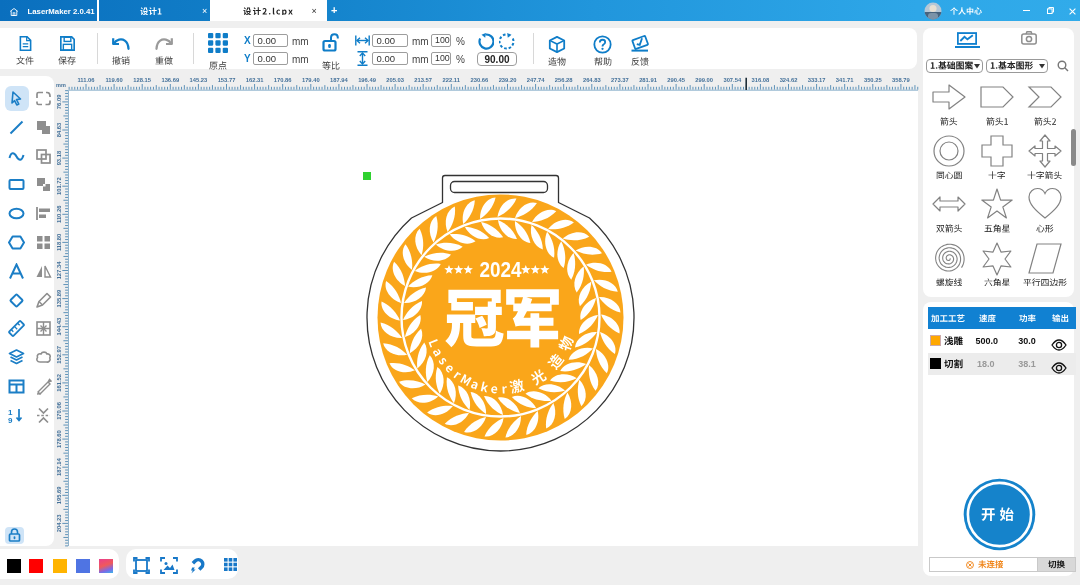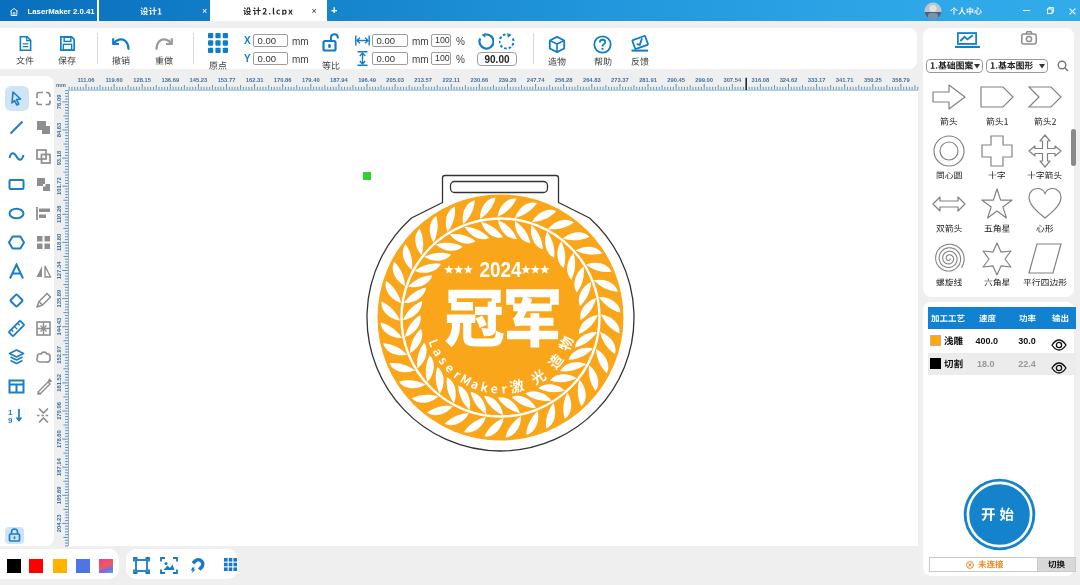--- a/index.html
+++ b/index.html
@@ -688,36 +688,36 @@
       <path transform="translate(8.5,7.48) scale(0.0085,-0.0085)" d="M85 347V-35H776V-89H910V347H776V85H563V400H870V765H736V516H563V849H430V516H264V764H137V400H430V85H220V347Z"></path>
     </svg>
   </div>
 <div class="abs" style="left:929.5px;top:334.5px;width:11px;height:11px;background:#ffa800;border:0.5px solid #caa;box-shadow:none"></div>
 <div class="abs" style="left:943.5px;top:335.8px">
     <svg class="zh" width="19.0" height="9.5" style="fill:#111">
       <path transform="translate(0.0,8.36) scale(0.0095,-0.0095)" d="M86 763C145 731 221 680 255 644L327 733C289 767 212 814 154 843ZM28 489C87 458 164 408 199 373L271 464C233 497 153 543 95 570ZM49 -8 156 -75C206 25 258 144 301 254L207 323C158 202 95 72 49 -8ZM957 306 855 358C812 298 754 246 688 201C674 239 663 282 652 329L855 358L954 372L936 480L632 438C628 469 623 502 620 535L912 572L897 680L789 667L858 742C825 774 757 818 708 848L639 777C688 746 752 698 784 666L611 645C607 711 606 779 607 848H481C481 775 484 701 488 630L317 609L333 498L498 519L510 422L301 393L319 282L529 312C543 248 559 189 579 137C491 93 394 58 294 33C322 4 351 -40 366 -71C458 -43 547 -8 629 35C677 -44 740 -90 818 -90C912 -90 952 -48 972 127C941 138 899 165 872 192C865 74 852 31 824 31C792 31 762 55 735 98C822 156 898 225 957 306Z"></path>
       <path transform="translate(9.5,8.36) scale(0.0095,-0.0095)" d="M738 802C756 760 775 704 784 663H683C703 716 720 770 735 824L633 850C607 742 566 633 517 548V809H75V403C75 266 72 86 25 -38C49 -47 93 -70 112 -86C164 47 171 256 171 403V708H419V48C419 34 415 29 402 29C388 29 346 28 303 31C319 3 337 -48 341 -77C402 -77 445 -73 477 -55C509 -37 517 -4 517 46V417L539 384C551 400 563 418 575 437V-91H678V-43H974V65H855V166H953V267H855V363H953V464H855V556H961V663H821L878 687C868 728 846 790 824 836ZM252 689V620H196V539H252V483H191V403H400V483H333V539H393V620H333V689ZM193 358V43H262V93H392V358ZM262 277H326V174H262ZM678 363H756V267H678ZM678 464V556H756V464ZM678 166H756V65H678Z"></path>
     </svg>
   </div>
-<div class="abs" style="left:975.5px;top:336px;font-size:9px;font-weight:bold;color:#111">400.0</div>
+<div class="abs" style="left:975.5px;top:336px;font-size:9px;font-weight:bold;color:#111">500.0</div>
 <div class="abs" style="left:1018.3px;top:336px;font-size:9px;font-weight:bold;color:#111">30.0</div>
 <div class="abs" style="left:1050.5px;top:337px"><svg width="16" height="12" viewBox="0 0 16 12">
       <path d="M1 6 C3.5 2.2 6 1 8 1 C10 1 12.5 2.2 15 6 C12.5 9.8 10 11 8 11 C6 11 3.5 9.8 1 6 Z" fill="none" stroke="#111" stroke-width="1.3"></path>
       <circle cx="8" cy="6" r="2.6" fill="none" stroke="#111" stroke-width="1.3"></circle>
     </svg></div>
 <div class="abs" style="left:928px;top:352.5px;width:147.5px;height:22.5px;background:#ececec"></div>
 <div class="abs" style="left:929.5px;top:358px;width:11px;height:11px;background:#000"></div>
 <div class="abs" style="left:943.5px;top:359px">
     <svg class="zh" width="19.0" height="9.5" style="fill:#111">
       <path transform="translate(0.0,8.36) scale(0.0095,-0.0095)" d="M412 775V661H552C547 377 534 138 308 3C338 -19 375 -62 393 -94C641 65 666 342 672 661H825C816 255 804 94 776 59C765 44 755 40 736 40C713 40 667 40 613 44C635 10 650 -44 652 -78C706 -80 760 -81 796 -75C835 -67 860 -55 887 -14C926 41 937 215 948 715C949 731 950 775 950 775ZM140 40C165 62 204 85 440 192C432 218 424 266 421 299L255 228V476L439 512L420 621L255 590V809H140V568L20 545L39 434L140 454V231C140 187 109 158 86 145C105 120 131 69 140 40Z"></path>
       <path transform="translate(9.5,8.36) scale(0.0095,-0.0095)" d="M661 716V159H768V716ZM839 846V47C839 31 833 26 817 25C800 25 749 25 697 27C712 -5 727 -56 732 -86C812 -87 866 -83 902 -64C938 -46 950 -14 950 47V846ZM112 227V-89H211V-45H457V-81H561V227H391V287H596V370H391V409H525V490H391V528H555V588H612V760H406C398 789 383 825 370 854L255 830C264 809 273 784 280 760H55V586H108V528H285V490H137V409H285V370H60V287H285V227ZM285 655V611H158V677H504V611H391V655ZM211 44V126H457V44Z"></path>
     </svg>
   </div>
 <div class="abs" style="left:977px;top:359.2px;font-size:9px;font-weight:bold;color:#999">18.0</div>
-<div class="abs" style="left:1018.3px;top:359.2px;font-size:9px;font-weight:bold;color:#999">22.4</div>
+<div class="abs" style="left:1018.3px;top:359.2px;font-size:9px;font-weight:bold;color:#999">38.1</div>
 <div class="abs" style="left:1050.5px;top:360px"><svg width="16" height="12" viewBox="0 0 16 12">
       <path d="M1 6 C3.5 2.2 6 1 8 1 C10 1 12.5 2.2 15 6 C12.5 9.8 10 11 8 11 C6 11 3.5 9.8 1 6 Z" fill="none" stroke="#111" stroke-width="1.3"></path>
       <circle cx="8" cy="6" r="2.6" fill="none" stroke="#111" stroke-width="1.3"></circle>
     </svg></div>
 <svg class="abs" style="left:963px;top:478px" width="73" height="73" viewBox="0 0 73 73">
 <circle cx="36.5" cy="36.5" r="35.8" fill="#1583cb"></circle>
 <circle cx="36.5" cy="36.5" r="31.6" fill="none" stroke="#fff" stroke-width="2.6"></circle>
 </svg>
 <div class="abs" style="left:981.0px;top:507px">
     <svg class="zh" width="37.0" height="14.5" style="fill:#fff">

